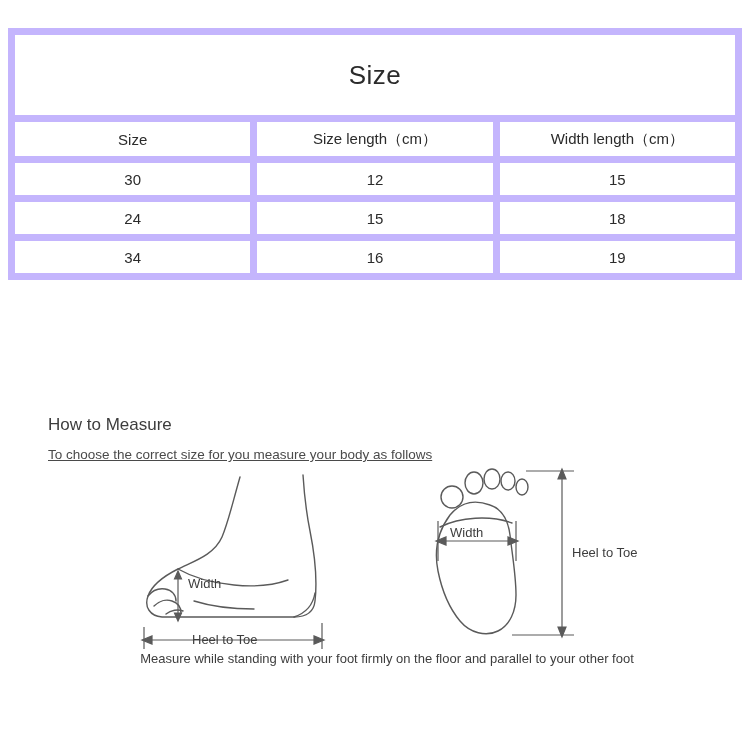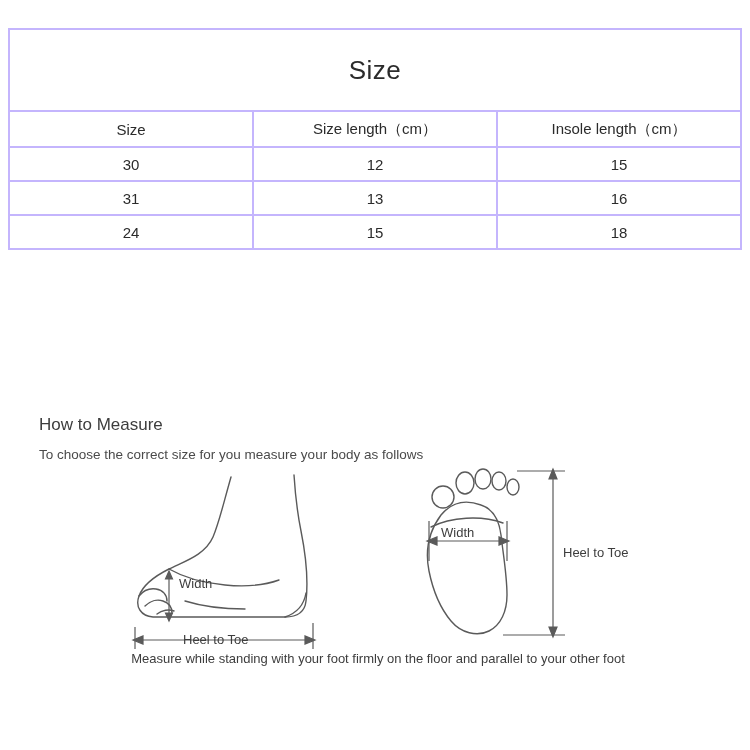--- a/index.html
+++ b/index.html
@@ -30,21 +30,21 @@
     top: 28px;
     width: 734px;
   }
   table.size-table {
     width: 100%;
     border-collapse: collapse;
     table-layout: fixed;
   }
   table.size-table td,
   table.size-table th {
-    border: 2px solid #c4b5fd;
+    border: 7px solid #c4b5fd;
     text-align: center;
     font-weight: normal;
     color: #2b2b2b;
     font-size: 15px;
     padding: 0;
   }
   .title-cell {
     height: 80px;
     font-size: 26px !important;
     color: #2b2b2b;
@@ -58,38 +58,39 @@
   }
   .data-row td {
     height: 32px;
     font-size: 15px;
     vertical-align: middle;
   }
 
   
   .measure-section {
     position: absolute;
-    left: 3px;
+    left: 12px;
     top: 405px;
     width: 729px;
     height: 300px;
   }
   .measure-title {
     position: absolute;
     left: 36px;
     top: 10px;
     font-size: 17px;
     color: #3d3d3d;
   }
   .measure-sub {
     position: absolute;
     left: 36px;
     top: 42px;
     font-size: 13.5px;
     color: #4a4a4a;
+    text-decoration: underline;
   }
   .measure-note {
     position: absolute;
     left: 0;
     top: 246px;
     width: 750px;
     text-align: center;
     font-size: 13px;
     color: #3d3d3d;
   }
@@ -114,37 +115,37 @@
 
   <div class="size-table-wrap">
     <table class="size-table">
       <tbody>
         <tr>
           <td class="title-cell" colspan="3">Size</td>
         </tr>
         <tr class="header-row">
           <td>Size</td>
           <td>Size length（cm）</td>
-          <td>Insole length（cm）</td>
+          <td>Width length（cm）</td>
         </tr>
 
         <tr class="data-row">
           <td>30</td>
           <td>12</td>
           <td>15</td>
         </tr>
         <tr class="data-row">
-          <td>31</td>
-          <td>13</td>
-          <td>16</td>
-        </tr>
-        <tr class="data-row">
           <td>24</td>
           <td>15</td>
           <td>18</td>
+        </tr>
+        <tr class="data-row">
+          <td>34</td>
+          <td>16</td>
+          <td>19</td>
         </tr>
       </tbody>
     </table>
   </div>
 
   <div class="measure-section">
     <div class="measure-title">How to Measure</div>
     <div class="measure-sub">To choose the correct size for you measure your body as follows</div>
 
     <div class="diagram">

